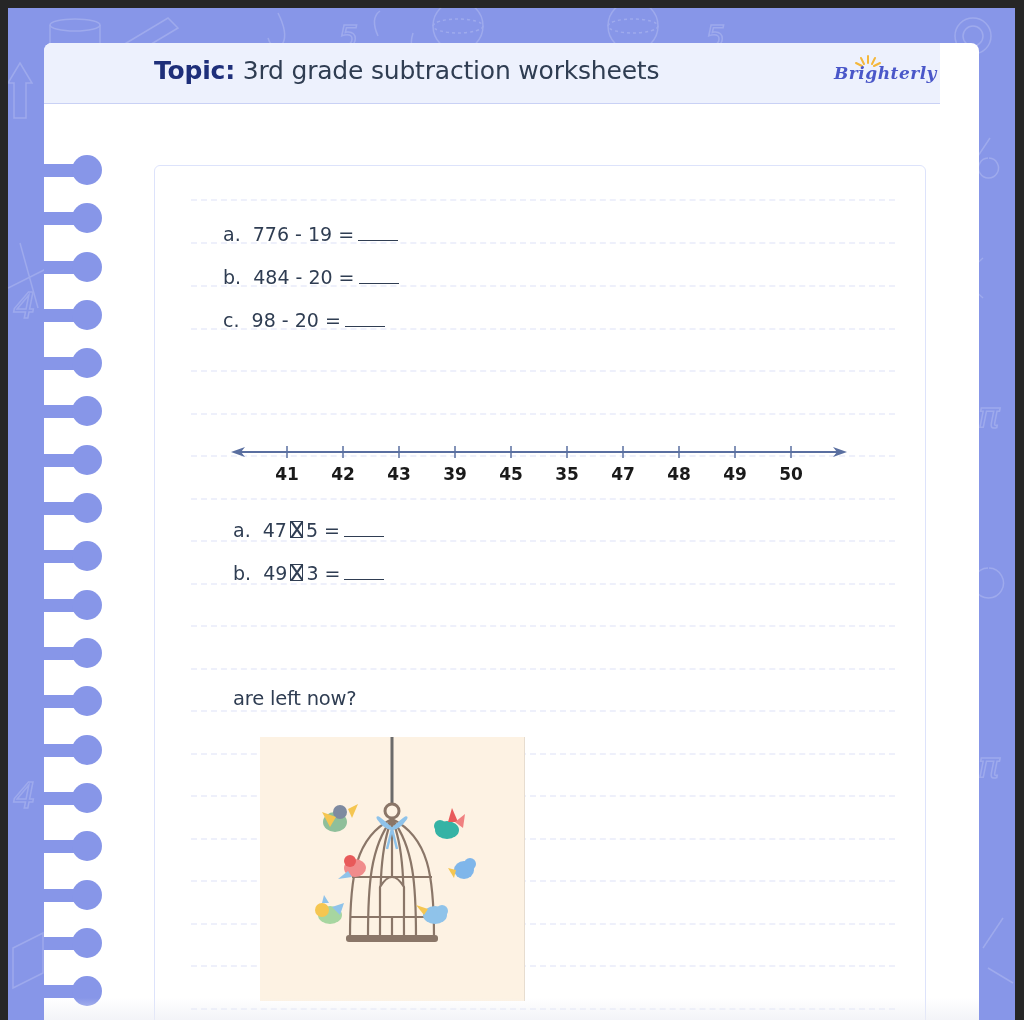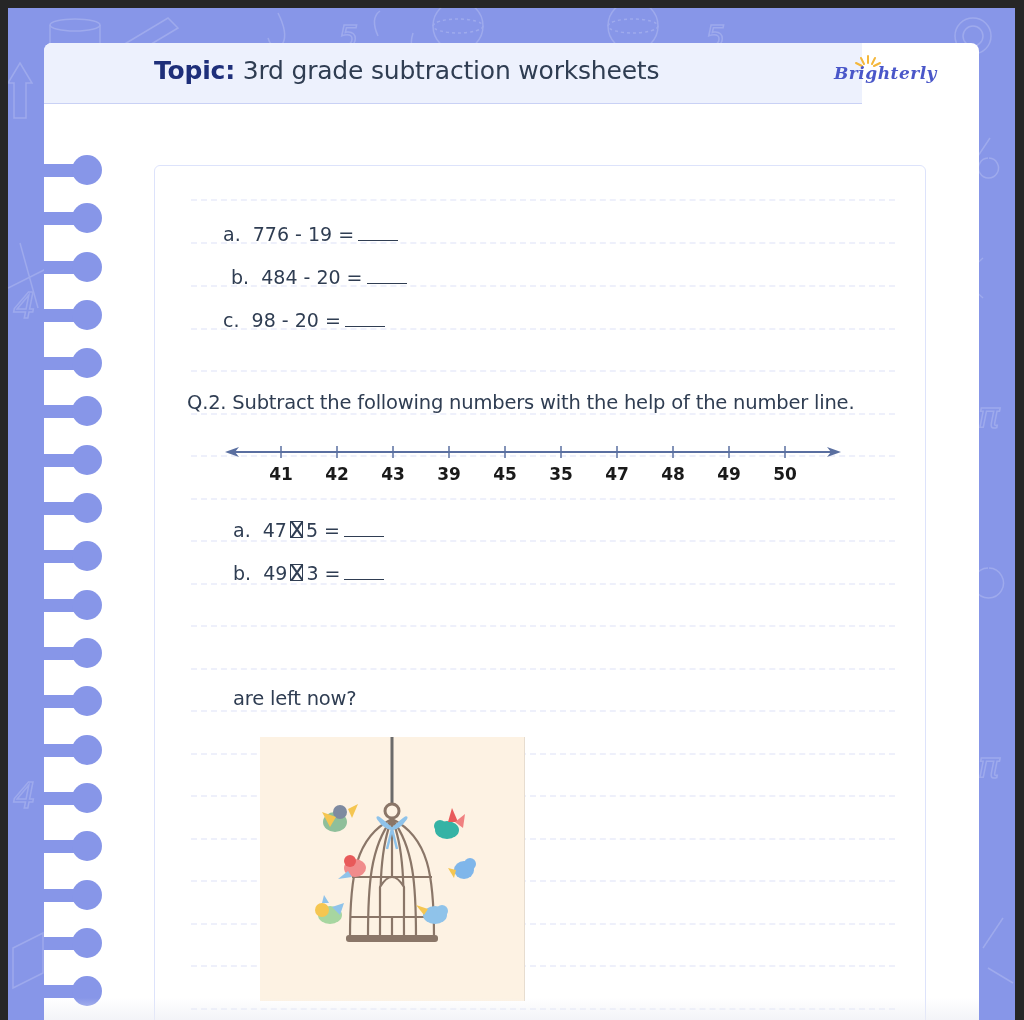--- a/index.html
+++ b/index.html
@@ -12,21 +12,21 @@
   .frame {
     position:absolute; left:8px; top:8px; width:1007px; height:1012px;
     background:#8796e8; overflow:hidden;
   }
   .doodle { position:absolute; left:0; top:0; width:1007px; height:1012px; }
   .page {
     position:absolute; left:36px; top:35px; width:935px; height:1000px;
     background:#ffffff; border-radius:8px 8px 0 0; overflow:hidden;
   }
   .header {
-    position:absolute; left:0; top:0; width:818px; height:60px;
+    position:absolute; left:0; top:0; width:896px; height:60px;
     background:#edf1fd; border-bottom:1px solid #c9d1f5;
   }
   .title {
     position:absolute; left:110px; top:13px; font-size:25px; color:#2f3d52;
     white-space:nowrap; letter-spacing:-0.2px;
   }
   .title .label { color:#1e2f7a; font-weight:bold; }
   .logo {
     position:absolute; left:786px; top:14px; width:100px; height:34px;
   }
@@ -46,21 +46,21 @@
   .sub { position:absolute; font-size:19px; color:#2f3d52; white-space:nowrap; }
   .sub .blank { display:inline-block; width:40px; border-bottom:1.5px solid #2f3d52; margin-left:4px; height:14px; vertical-align:baseline; }
   .boxglyph {
     display:inline-block; width:11px; height:15px; border:1.5px solid #2f3d52; position:relative; vertical-align:-1px; margin:0 3px;
   }
   .boxglyph:before, .boxglyph:after {
     content:""; position:absolute; left:5px; top:-2px; width:1.5px; height:19px; background:#2f3d52;
   }
   .boxglyph:before { transform:rotate(35deg); }
   .boxglyph:after { transform:rotate(-35deg); }
-  .numline { position:absolute; left:70px; top:277px; width:620px; height:50px; }
+  .numline { position:absolute; left:76px; top:277px; width:620px; height:50px; }
   .nl-label { position:absolute; top:21px; font-size:17px; color:#1a1a1a; font-weight:bold; width:40px; text-align:center; }
   .illus {
     position:absolute; left:105px; top:571px; width:264px; height:264px;
     background:#fdf2e3; border-right:1px solid #e7ddd0;
   }
   .spiral { position:absolute; left:0; top:0; }
   .knob-stem { position:absolute; left:36px; width:44px; height:13px; background:#8796e8; }
   .knob { position:absolute; left:64px; width:30px; height:30px; border-radius:50%; background:#8796e8; }
   .fade {
     position:absolute; left:36px; top:990px; width:935px; height:30px;
@@ -140,31 +140,27 @@
       <div class="rule" style="top:629px"></div>
       <div class="rule" style="top:672px"></div>
       <div class="rule" style="top:714px"></div>
       <div class="rule" style="top:757px"></div>
       <div class="rule" style="top:799px"></div>
       <div class="rule" style="top:842px"></div>
 
       <div class="sub" style="left:68px;top:57px">
         <span>a.</span>&nbsp; <span>776 - 19 =</span><span class="blank"></span>
       </div>
-      <div class="sub" style="left:76px;top:100px">
+      <div class="sub" style="left:68px;top:100px">
         <span>b.</span>&nbsp; <span>484 - 20 =</span><span class="blank"></span>
       </div>
       <div class="sub" style="left:68px;top:143px">
         <span>c.</span>&nbsp; <span>98 - 20 =</span><span class="blank"></span>
       </div>
 
-      <div class="q" style="left:32px;top:225px">
-        <span>Q.2.</span>
-        <span>Subtract the following numbers with the help of the number line.</span>
-      </div>
       <div class="numline">
         <svg width="620" height="20" style="position:absolute;left:0;top:0">
           <line x1="4" y1="9" x2="612" y2="9" stroke="#5a6fa0" stroke-width="1.8"></line>
           <path d="M0 9 L14 4 L10 9 L14 14 Z" fill="#5a6fa0"></path>
           <path d="M616 9 L602 4 L606 9 L602 14 Z" fill="#5a6fa0"></path>
           <g stroke="#5a6fa0" stroke-width="1.5">
             <line x1="56" y1="3" x2="56" y2="15"></line>
               <line x1="112" y1="3" x2="112" y2="15"></line>
             <line x1="168" y1="3" x2="168" y2="15"></line>
               <line x1="224" y1="3" x2="224" y2="15"></line>

